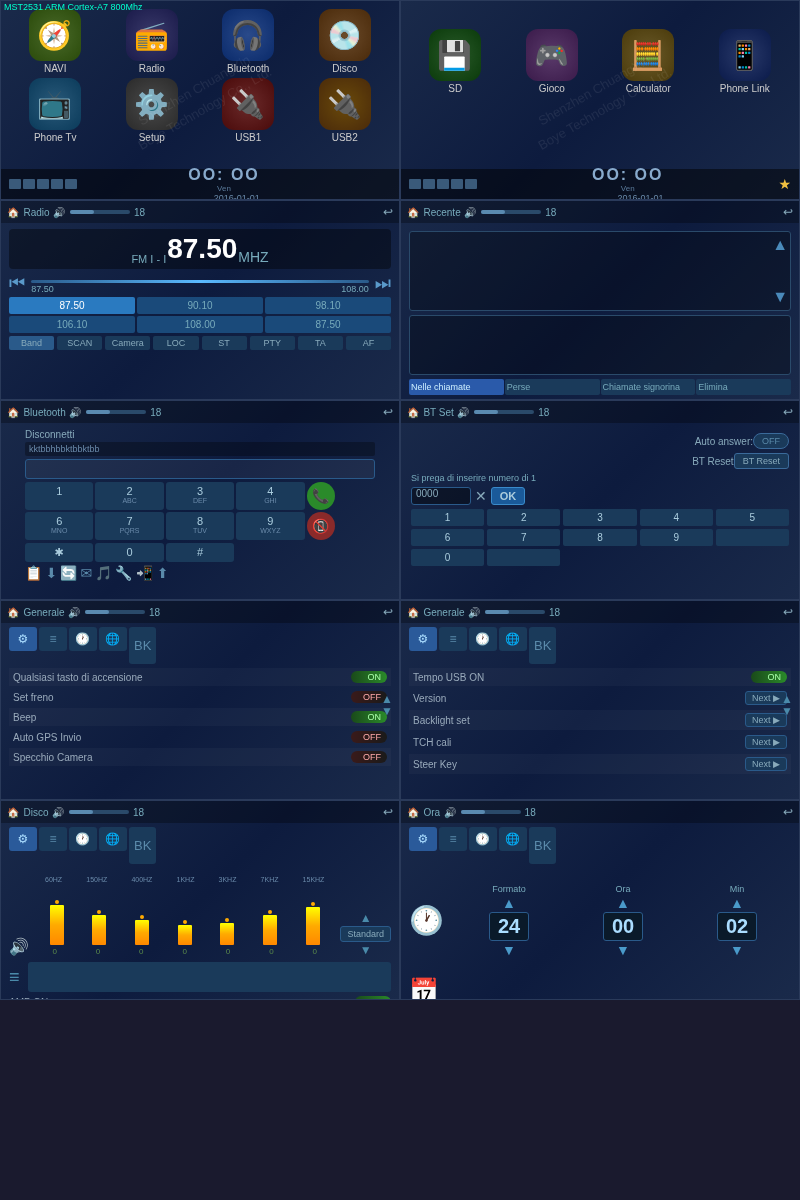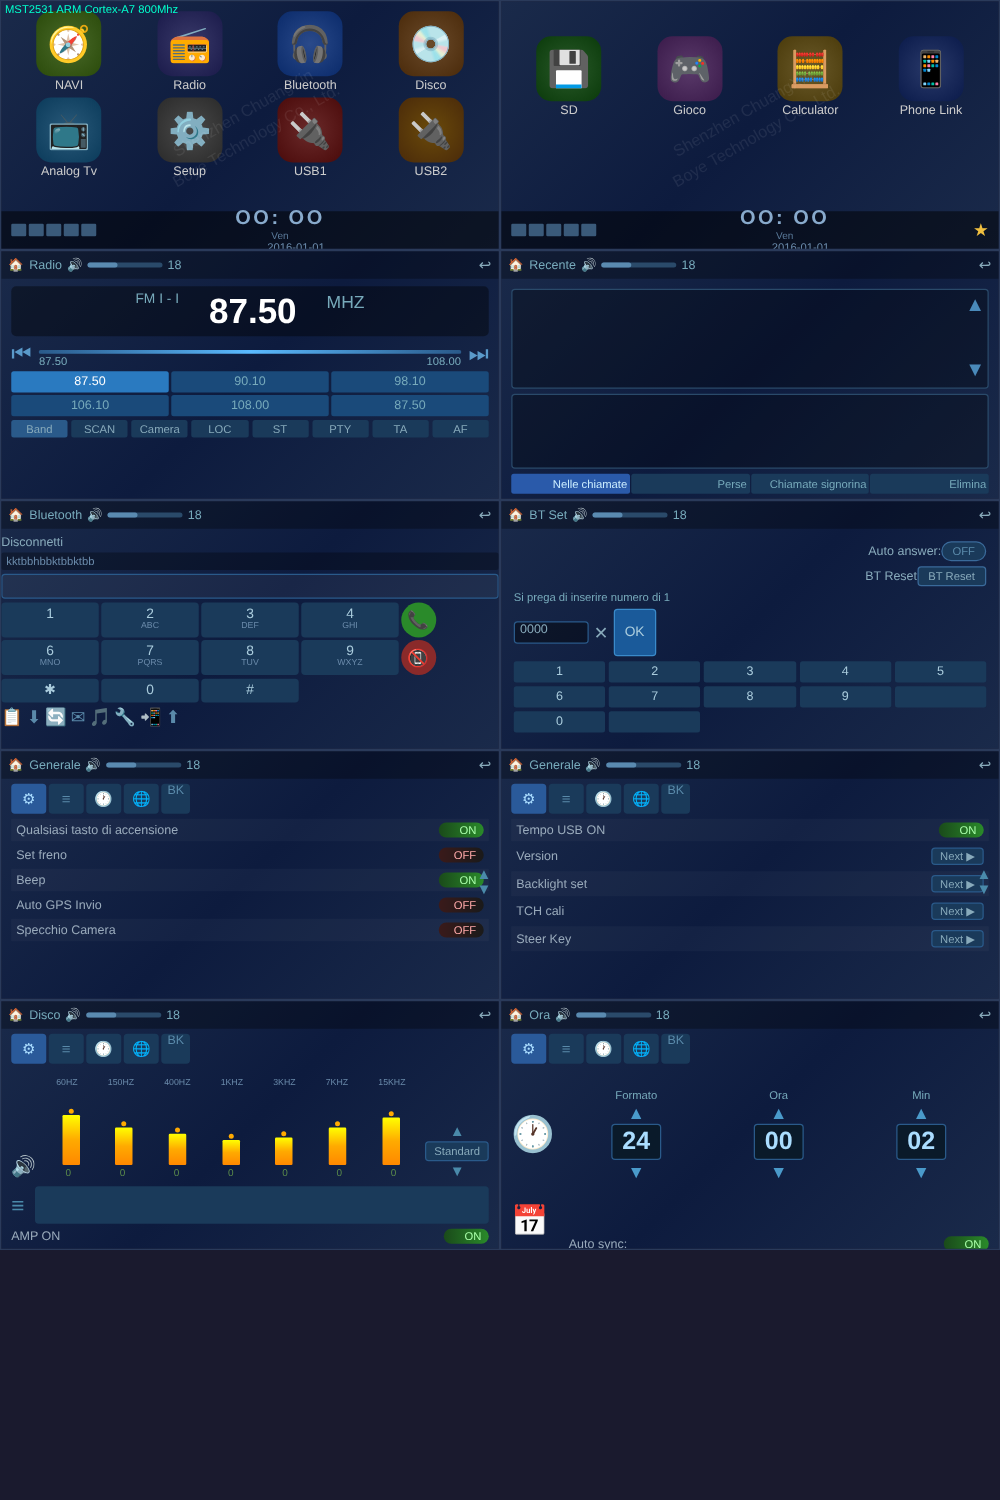--- a/index.html
+++ b/index.html
@@ -42,54 +42,54 @@
     .radio-controls { display: flex; justify-content: space-between; align-items: center; margin-top: 3px; }
     .ctrl-btn { color: #5a9aca; font-size: 18px; cursor: pointer; }
     .radio-buttons { display: flex; gap: 3px; margin-top: 3px; }
     .rb { background: #1a3a5a; color: #8ab; font-size: 9px; padding: 2px 4px; border-radius: 2px; cursor: pointer; flex: 1; text-align: center; }
     .rb.active { background: #2a5a8a; }
     .list-area { background: rgba(0,0,0,0.3); border: 1px solid #2a4a6a; border-radius: 3px; height: 80px; margin: 4px 0; position: relative; }
     .scroll-btn { position: absolute; right: 2px; color: #4a8aba; font-size: 16px; cursor: pointer; }
     .scroll-btn.up { top: 4px; }
     .scroll-btn.dn { bottom: 4px; }
     .tab-bar { display: flex; gap: 1px; margin-top: 4px; }
-    .tab { flex: 1; background: #1a3a5a; color: #7ab; font-size: 9px; padding: 3px 2px; text-align: right; border-radius: 2px; cursor: pointer; }
+    .tab { flex: 1; background: #1a3a5a; color: #7ab; font-size: 9px; padding: 3px 2px; text-align: left; border-radius: 2px; cursor: pointer; }
     .tab.active { background: #2a5aaa; color: #cef; }
 
     
-    .bt-panel { padding: 4px 0; }
+    .bt-panel { padding: 4px 24px; }
     .bt-disconn { color: #8ab; font-size: 10px; margin: 2px 0; }
     .bt-id { color: #6a8aaa; font-size: 9px; background: rgba(0,0,0,0.3); padding: 2px 4px; border-radius: 2px; }
     .bt-input-bar { background: rgba(255,255,255,0.05); border: 1px solid #2a5a8a; border-radius: 3px; height: 20px; margin: 3px 0; }
     .numpad { display: grid; grid-template-columns: repeat(5, 1fr); gap: 2px; margin: 3px 0; }
     .num-btn { background: #1a3a5a; color: #acd; font-size: 11px; text-align: center; padding: 4px 2px; border-radius: 3px; cursor: pointer; display: flex; flex-direction: column; align-items: center; line-height: 1; }
     .num-sub { font-size: 7px; color: #6a8aaa; }
     .call-btn { border-radius: 50%; width: 28px; height: 28px; display: flex; align-items: center; justify-content: center; font-size: 14px; }
     .call-green { background: #2a8a2a; }
     .call-red { background: #8a2a2a; }
     .bt-icons { display: flex; gap: 3px; margin-top: 3px; }
     .bt-icon-btn { color: #5a8aaa; font-size: 14px; cursor: pointer; }
 
     
     .btset-panel { padding: 6px 10px; }
     .setting-row { display: flex; align-items: center; justify-content: flex-end; margin: 4px 0; color: #8ab; font-size: 10px; }
     .toggle-off { background: #1a3a5a; border: 1px solid #3a6a9a; border-radius: 10px; padding: 2px 8px; color: #5a8aaa; font-size: 9px; cursor: pointer; }
     .reset-btn { background: #1a3a5a; border: 1px solid #3a6a9a; border-radius: 3px; padding: 2px 8px; color: #8ab; font-size: 9px; cursor: pointer; }
     .pin-area { display: flex; align-items: center; gap: 4px; margin: 4px 0; }
     .pin-input { background: rgba(0,0,0,0.4); border: 1px solid #2a5a8a; border-radius: 3px; width: 60px; height: 18px; color: #8ab; font-size: 10px; padding: 0 4px; }
-    .ok-btn { background: #1a5a9a; border: 1px solid #3a8aca; border-radius: 3px; padding: 12px 8px; color: #acd; font-size: 11px; font-weight: normal; cursor: pointer; }
+    .ok-btn { background: #1a5a9a; border: 1px solid #3a8aca; border-radius: 3px; padding: 2px 8px; color: #acd; font-size: 11px; font-weight: bold; cursor: pointer; }
     .numpad-small { display: grid; grid-template-columns: repeat(5, 1fr); gap: 3px; margin-top: 4px; }
     .ns-btn { background: #1a3a5a; color: #acd; font-size: 10px; text-align: center; padding: 3px; border-radius: 2px; cursor: pointer; }
 
     
     .gen-panel { padding: 4px 8px; }
     .gen-tabs { display: flex; gap: 2px; margin-bottom: 4px; }
     .gen-tab { background: #1a3a5a; width: 28px; height: 24px; border-radius: 3px; display: flex; align-items: center; justify-content: center; color: #5a8aaa; font-size: 12px; cursor: pointer; }
     .gen-tab.active { background: #2a5a9a; color: #adf; }
-    .gen-tab-bk { background: #1a3a5a; padding: 0 5px; border-radius: 3px; color: #5a8aaa; font-size: 10px; cursor: pointer; }
+    .gen-tab-bk { background: #1a3a5a; padding: 11px 5px; border-radius: 3px; color: #5a8aaa; font-size: 13px; cursor: pointer; }
     .setting-list { display: flex; flex-direction: column; gap: 2px; }
     .srow { display: flex; align-items: center; justify-content: space-between; padding: 3px 4px; color: #9ab; font-size: 10px; }
     .srow:nth-child(odd) { background: rgba(255,255,255,0.03); }
     .tog-on { background: linear-gradient(to right, #1a4a1a, #2a8a2a); border-radius: 8px; padding: 1px 6px; color: #afa; font-size: 9px; cursor: pointer; min-width: 36px; text-align: right; }
     .tog-off { background: linear-gradient(to right, #3a1a1a, #1a1a1a); border-radius: 8px; padding: 1px 6px; color: #faa; font-size: 9px; cursor: pointer; min-width: 36px; text-align: right; }
     .next-btn { background: #1a3a5a; border: 1px solid #2a5a8a; border-radius: 3px; padding: 1px 6px; color: #8ab; font-size: 9px; cursor: pointer; display: flex; align-items: center; gap: 2px; }
     .arr-btn { color: #4a8aaa; font-size: 12px; cursor: pointer; line-height: 1; }
 
     
     .audio-panel { padding: 4px 8px; }
@@ -157,21 +157,21 @@
       <div class="menu-item">
         <div class="menu-icon icon-bt">🎧</div>
         <div class="menu-label">Bluetooth</div>
       </div>
       <div class="menu-item">
         <div class="menu-icon icon-dvd">💿</div>
         <div class="menu-label">Disco</div>
       </div>
       <div class="menu-item">
         <div class="menu-icon icon-atv">📺</div>
-        <div class="menu-label">Analog Tv</div>
+        <div class="menu-label">Phone Tv</div>
       </div>
       <div class="menu-item">
         <div class="menu-icon icon-setup">⚙️</div>
         <div class="menu-label">Setup</div>
       </div>
       <div class="menu-item">
         <div class="menu-icon icon-usb">🔌</div>
         <div class="menu-label">USB1</div>
       </div>
       <div class="menu-item">
@@ -241,21 +241,21 @@
         <span>🔊</span>
         <div class="vol-slider">
             <div class="vol-fill"></div>
           </div>
         <span>18</span>
       </div>
       <span style="color:#8ab;font-size:12px;">↩</span>
     </div>
     <div class="radio-panel">
       <div class="radio-freq-area">
-        <div style="display:flex;align-items:flex-start;justify-content:center;gap:24px;">
+        <div style="display:flex;align-items:flex-end;justify-content:center;gap:1px;">
           <span class="radio-band">FM I - I</span>
           <span class="radio-freq">87.50</span>
           <span class="radio-unit">MHZ</span>
         </div>
       </div>
       <div class="radio-controls">
         <span class="ctrl-btn">⏮</span>
         <div style="flex:1;padding:0 6px;">
           <div class="freq-track"></div>
           <div class="freq-labels">

